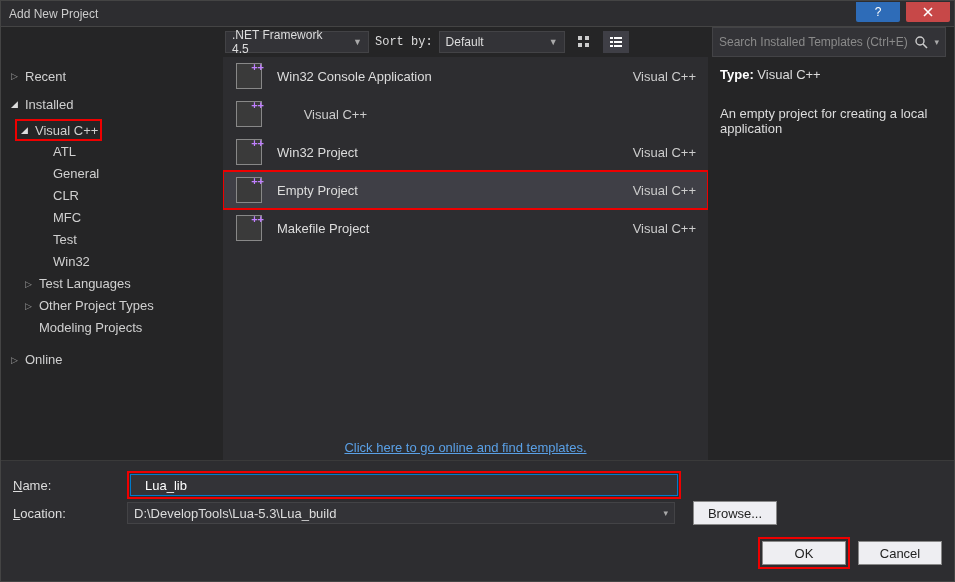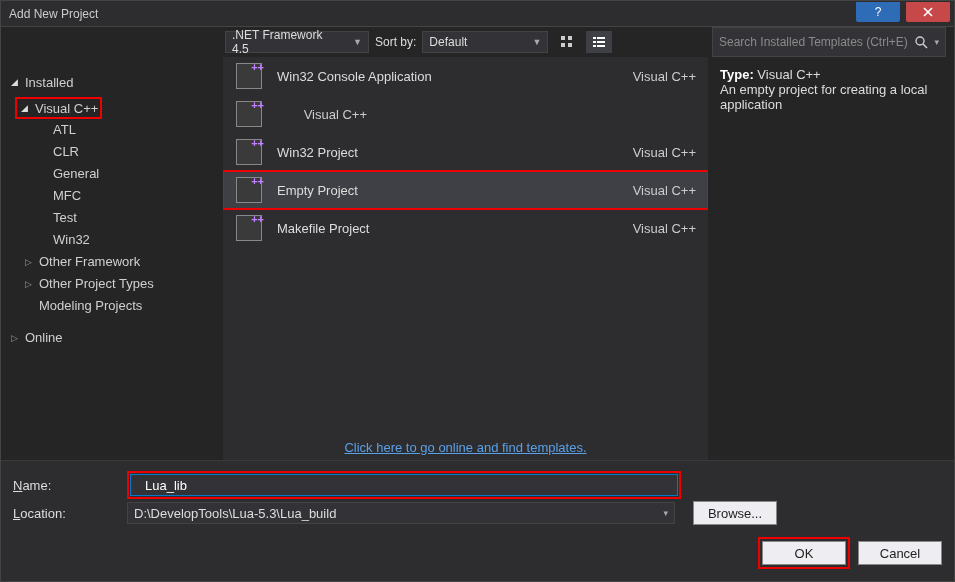--- a/index.html
+++ b/index.html
@@ -9,21 +9,21 @@
   .titlebar .title { font-size: 12px; padding-left: 8px; flex: 1; color: #ccc; }
   .tbtn { width: 44px; height: 20px; display: flex; align-items: center; justify-content: center; font-size: 12px; margin-top: -4px; }
   .help-btn { background: #2e6cb8; color: #fff; border-radius: 0 0 2px 2px; }
   .close-btn { background: #c74848; color: #fff; border-radius: 0 0 2px 2px; margin-right: 4px; margin-left: 6px; }
   .content { flex: 1; display: flex; flex-direction: column; background: #252526; }
   .topstrip { height: 30px; display: flex; align-items: center; gap: 6px; padding: 0 8px; }
   .topstrip .spacer { width: 210px; }
   .combo { background: #333337; border: 1px solid #434346; height: 22px; font-size: 12px; color: #ddd; display: flex; align-items: center; padding: 0 6px; gap: 12px; }
   .combo .caret { font-size: 9px; color: #aaa; }
   .fw { width: 144px; justify-content: space-between; }
-  .sortlabel { font-size: 12px; color: #ddd; }
+  .sortlabel { font-size: 12px; color: #ddd; font-family: Liberation Mono, monospace; }
   .sortby { width: 126px; justify-content: space-between; }
   .viewbtn { width: 26px; height: 22px; display: flex; align-items: center; justify-content: center; background: #252526; }
   .viewbtn.active { background: #3f3f46; }
   .viewbtn svg { display: block; }
   .searchwrap { flex: 1; display: flex; justify-content: flex-end; }
   .search { width: 234px; height: 30px; background: #333337; border: 1px solid #434346; display: flex; align-items: center; padding: 0 6px; color: #8a8a8a; font-size: 12px; gap: 6px; }
   .search input { flex: 1; background: transparent; border: none; color: #ddd; font-size: 12px; outline: none; }
   .search input::placeholder { color: #8a8a8a; }
   .middle { flex: 1; display: flex; min-height: 0; }
   .treepane { width: 222px; background: #252526; padding: 8px 4px; font-size: 13px; overflow: auto; }
@@ -41,21 +41,21 @@
   .row { height: 38px; display: flex; align-items: center; padding: 0 12px; gap: 14px; color: #ddd; font-size: 13px; }
   .row .icon { width: 28px; height: 28px; display: flex; align-items: center; justify-content: center; }
   .row .name { flex: 1; }
   .row .lang { color: #ccc; width: 90px; text-align: right; }
   .row.selected { background: #3f3f46; }
   .row.selected.red { outline: 2px solid #e00; outline-offset: -1px; }
   .listpane .filler { flex: 1; }
   .onlinelink { height: 26px; display: flex; align-items: center; justify-content: center; font-size: 13px; }
   .onlinelink a { color: #5aa0e6; text-decoration: underline; cursor: pointer; }
   .descpane { width: 246px; background: #252526; padding: 10px 12px; font-size: 13px; color: #ddd; }
-  .descpane .type { margin-bottom: 0; }
+  .descpane .type { margin-bottom: 24px; }
   .descpane .type b { color: #fff; }
   .bottom { background: #2d2d30; padding: 10px 12px 12px 12px; border-top: 1px solid #3a3a3a; }
   .formrow { display: flex; align-items: center; height: 28px; gap: 10px; }
   .formrow label { width: 104px; font-size: 13px; color: #ddd; }
   .formrow label u { text-decoration: underline; }
   .formrow input.text { width: 548px; height: 22px; background: #333337; border: 1px solid #434346; color: #fff; font-size: 13px; padding: 0 14px; outline: none; }
   .name-red { border: 2px solid #e00; padding: 1px; display: inline-block; }
   .locrow .combo2 { width: 548px; height: 22px; background: #333337; border: 1px solid #434346; color: #ddd; font-size: 13px; padding: 0 6px; display: flex; align-items: center; justify-content: space-between; }
   .btn { height: 24px; min-width: 84px; background: #eeeef2; border: 1px solid #888; color: #222; font-size: 13px; padding: 0 10px; cursor: default; }
   .btnrow { display: flex; justify-content: flex-end; gap: 8px; margin-top: 10px; align-items: center; }
@@ -115,53 +115,57 @@
             <circle cx="6" cy="6" r="4" stroke="#ccc" stroke-width="1.4" fill="none"></circle>
               <path d="M9 9 L13 13" stroke="#ccc" stroke-width="1.6"></path>
           </svg>
           <span class="caret" style="color:#aaa;font-size:9px;">▾</span>
         </div>
       </div>
     </div>
 
     <div class="middle">
       <div class="treepane">
+        <div class="tree-item l0">
+            <span class="tri collapsed"></span>
+            <span>Recent</span>
+          </div>
         <div style="height:6px"></div>
         <div class="tree-item l1">
             <span class="tri expanded"></span>
             <span>Installed</span>
           </div>
         <div style="height:4px"></div>
         <span class="red-box" style="display:inline-block; margin-left:10px;">
           <span class="vcpp-wrap tree-item l2" style="padding-left:4px; height:auto;">
             <span class="tri expanded"></span>
               <span>Visual C++</span>
           </span>
         </span>
         <div class="tree-item l3">
             <span>ATL</span>
           </div>
         <div class="tree-item l3">
+            <span>General</span>
+          </div>
+        <div class="tree-item l3">
             <span>CLR</span>
           </div>
         <div class="tree-item l3">
-            <span>General</span>
-          </div>
-        <div class="tree-item l3">
             <span>MFC</span>
           </div>
         <div class="tree-item l3">
             <span>Test</span>
           </div>
         <div class="tree-item l3">
             <span>Win32</span>
           </div>
         <div class="tree-item l2">
             <span class="tri collapsed"></span>
-            <span>Other Framework</span>
+            <span>Test Languages</span>
           </div>
         <div class="tree-item l2">
             <span class="tri collapsed"></span>
             <span>Other Project Types</span>
           </div>
         <div class="tree-item l2" style="padding-left:34px">
             <span>Modeling Projects</span>
           </div>
         <div style="height:10px"></div>
         <div class="tree-item l0">

